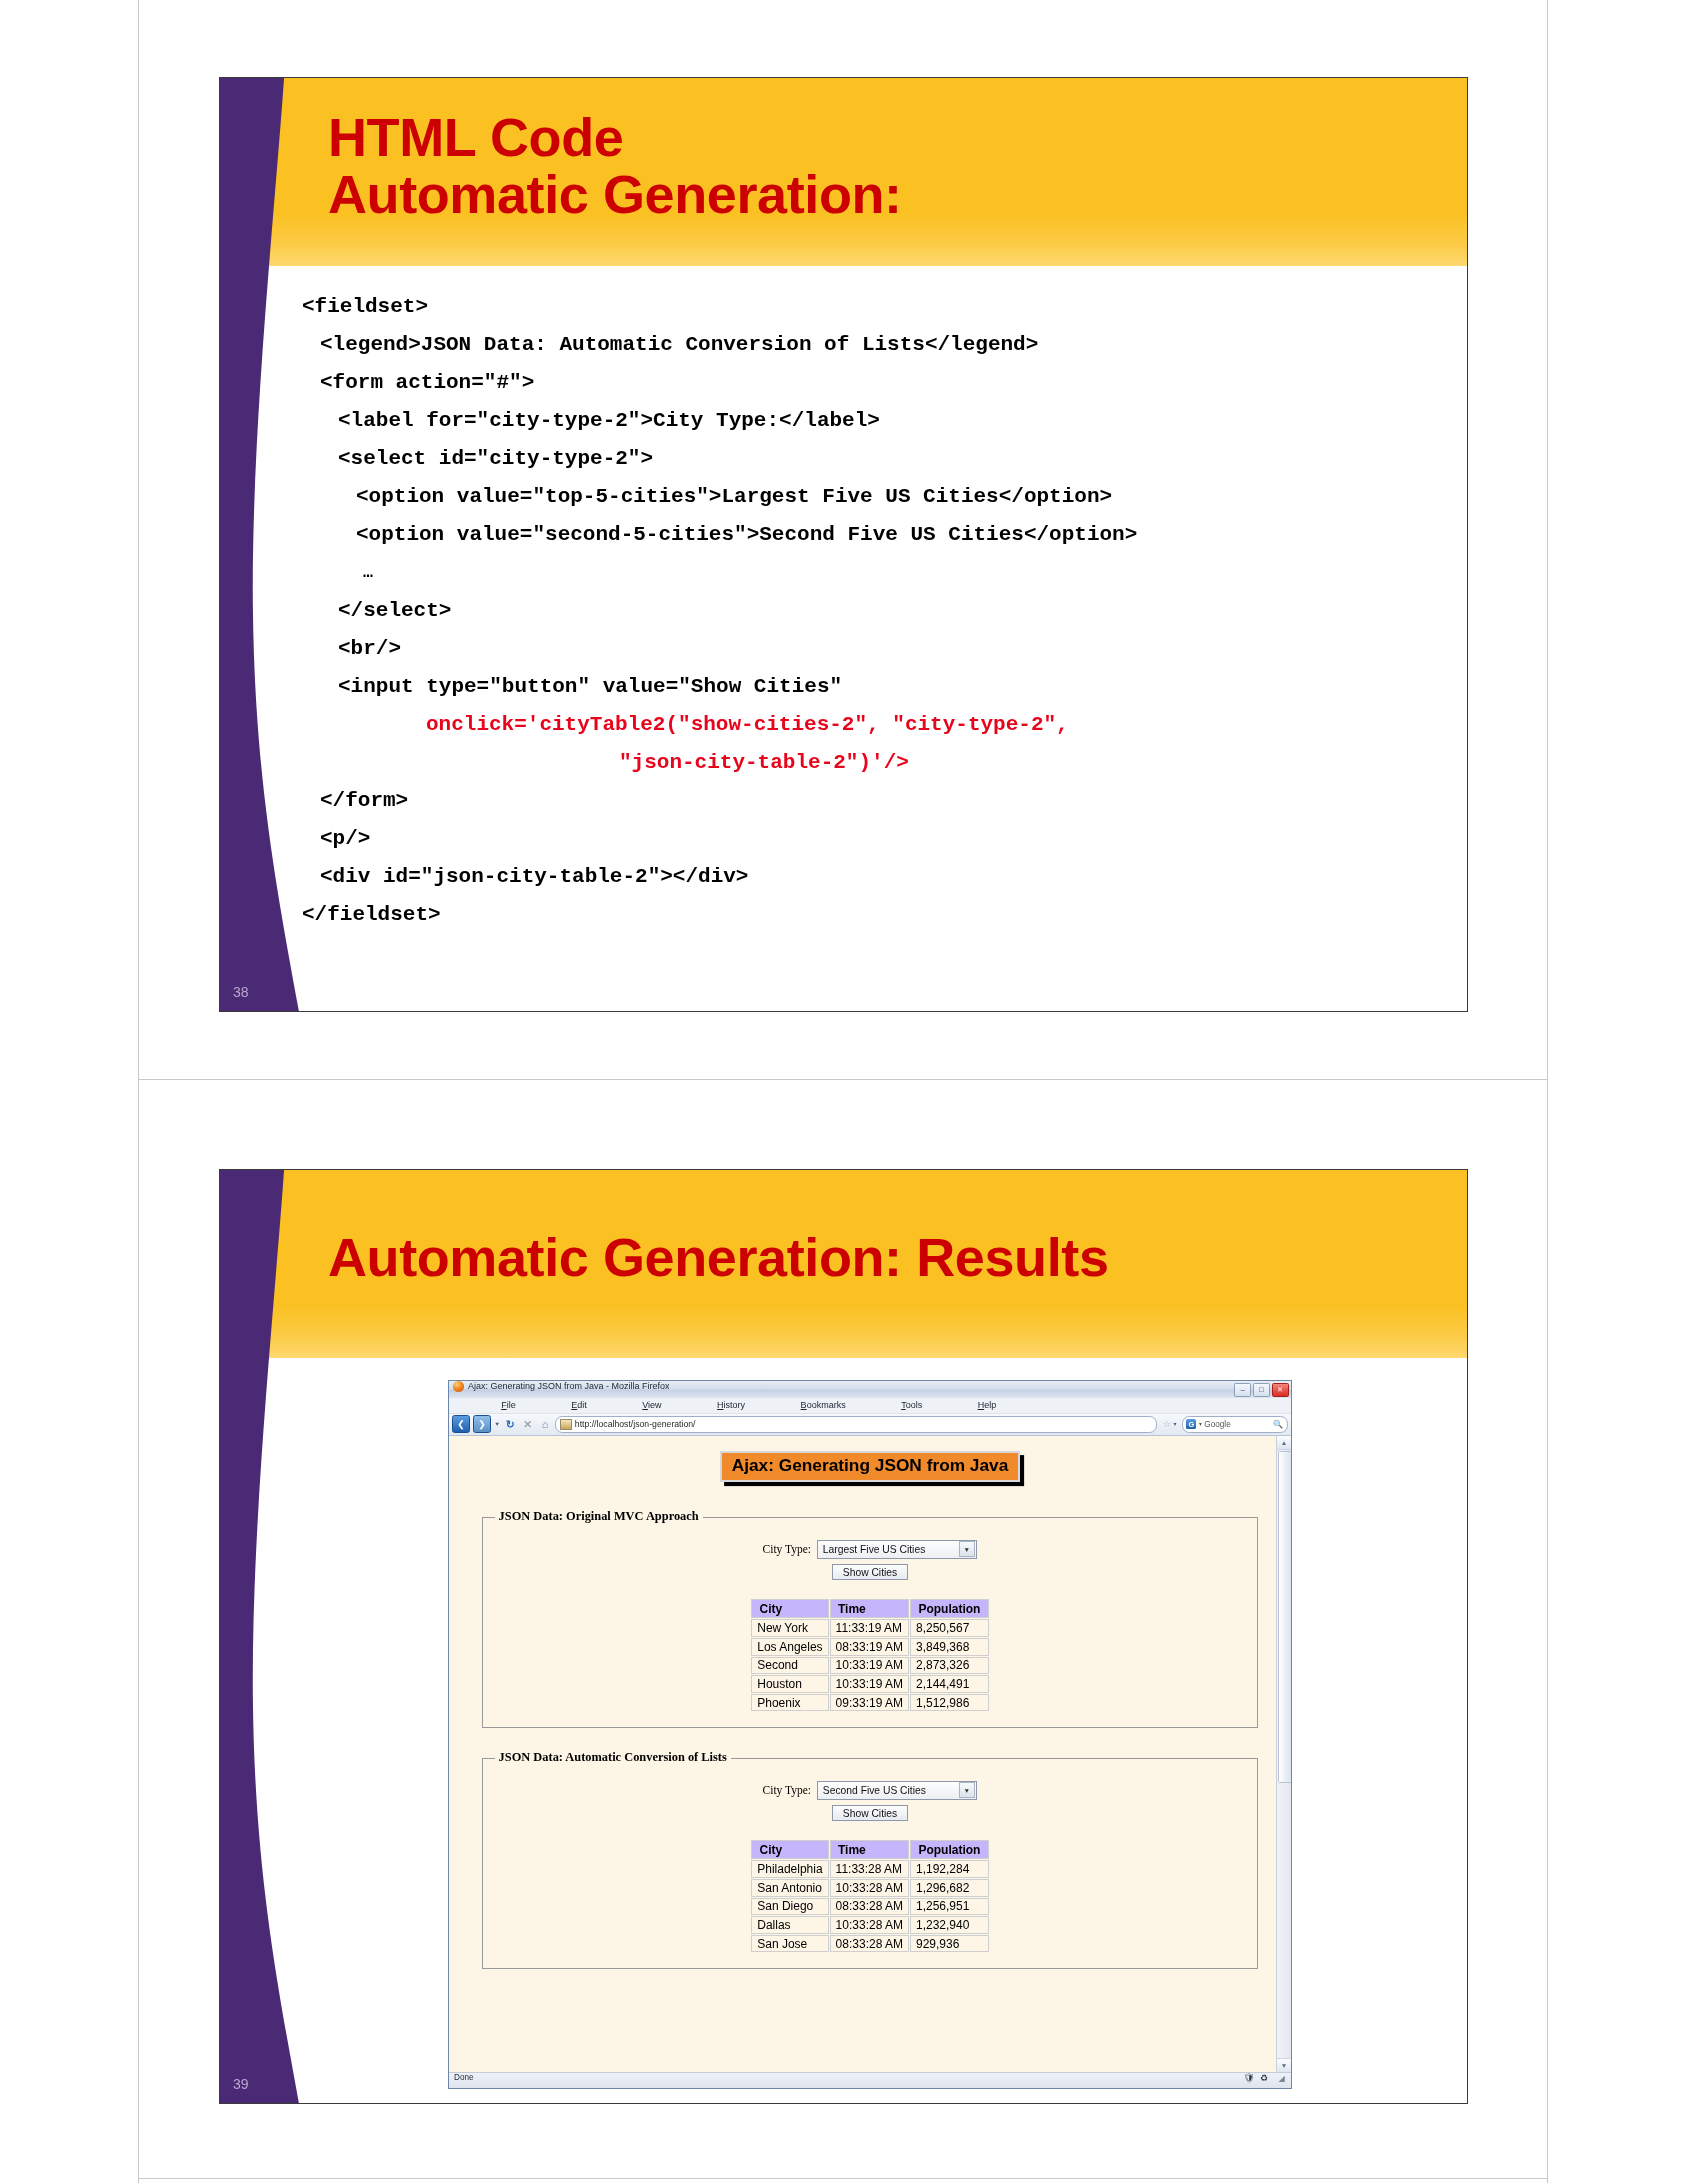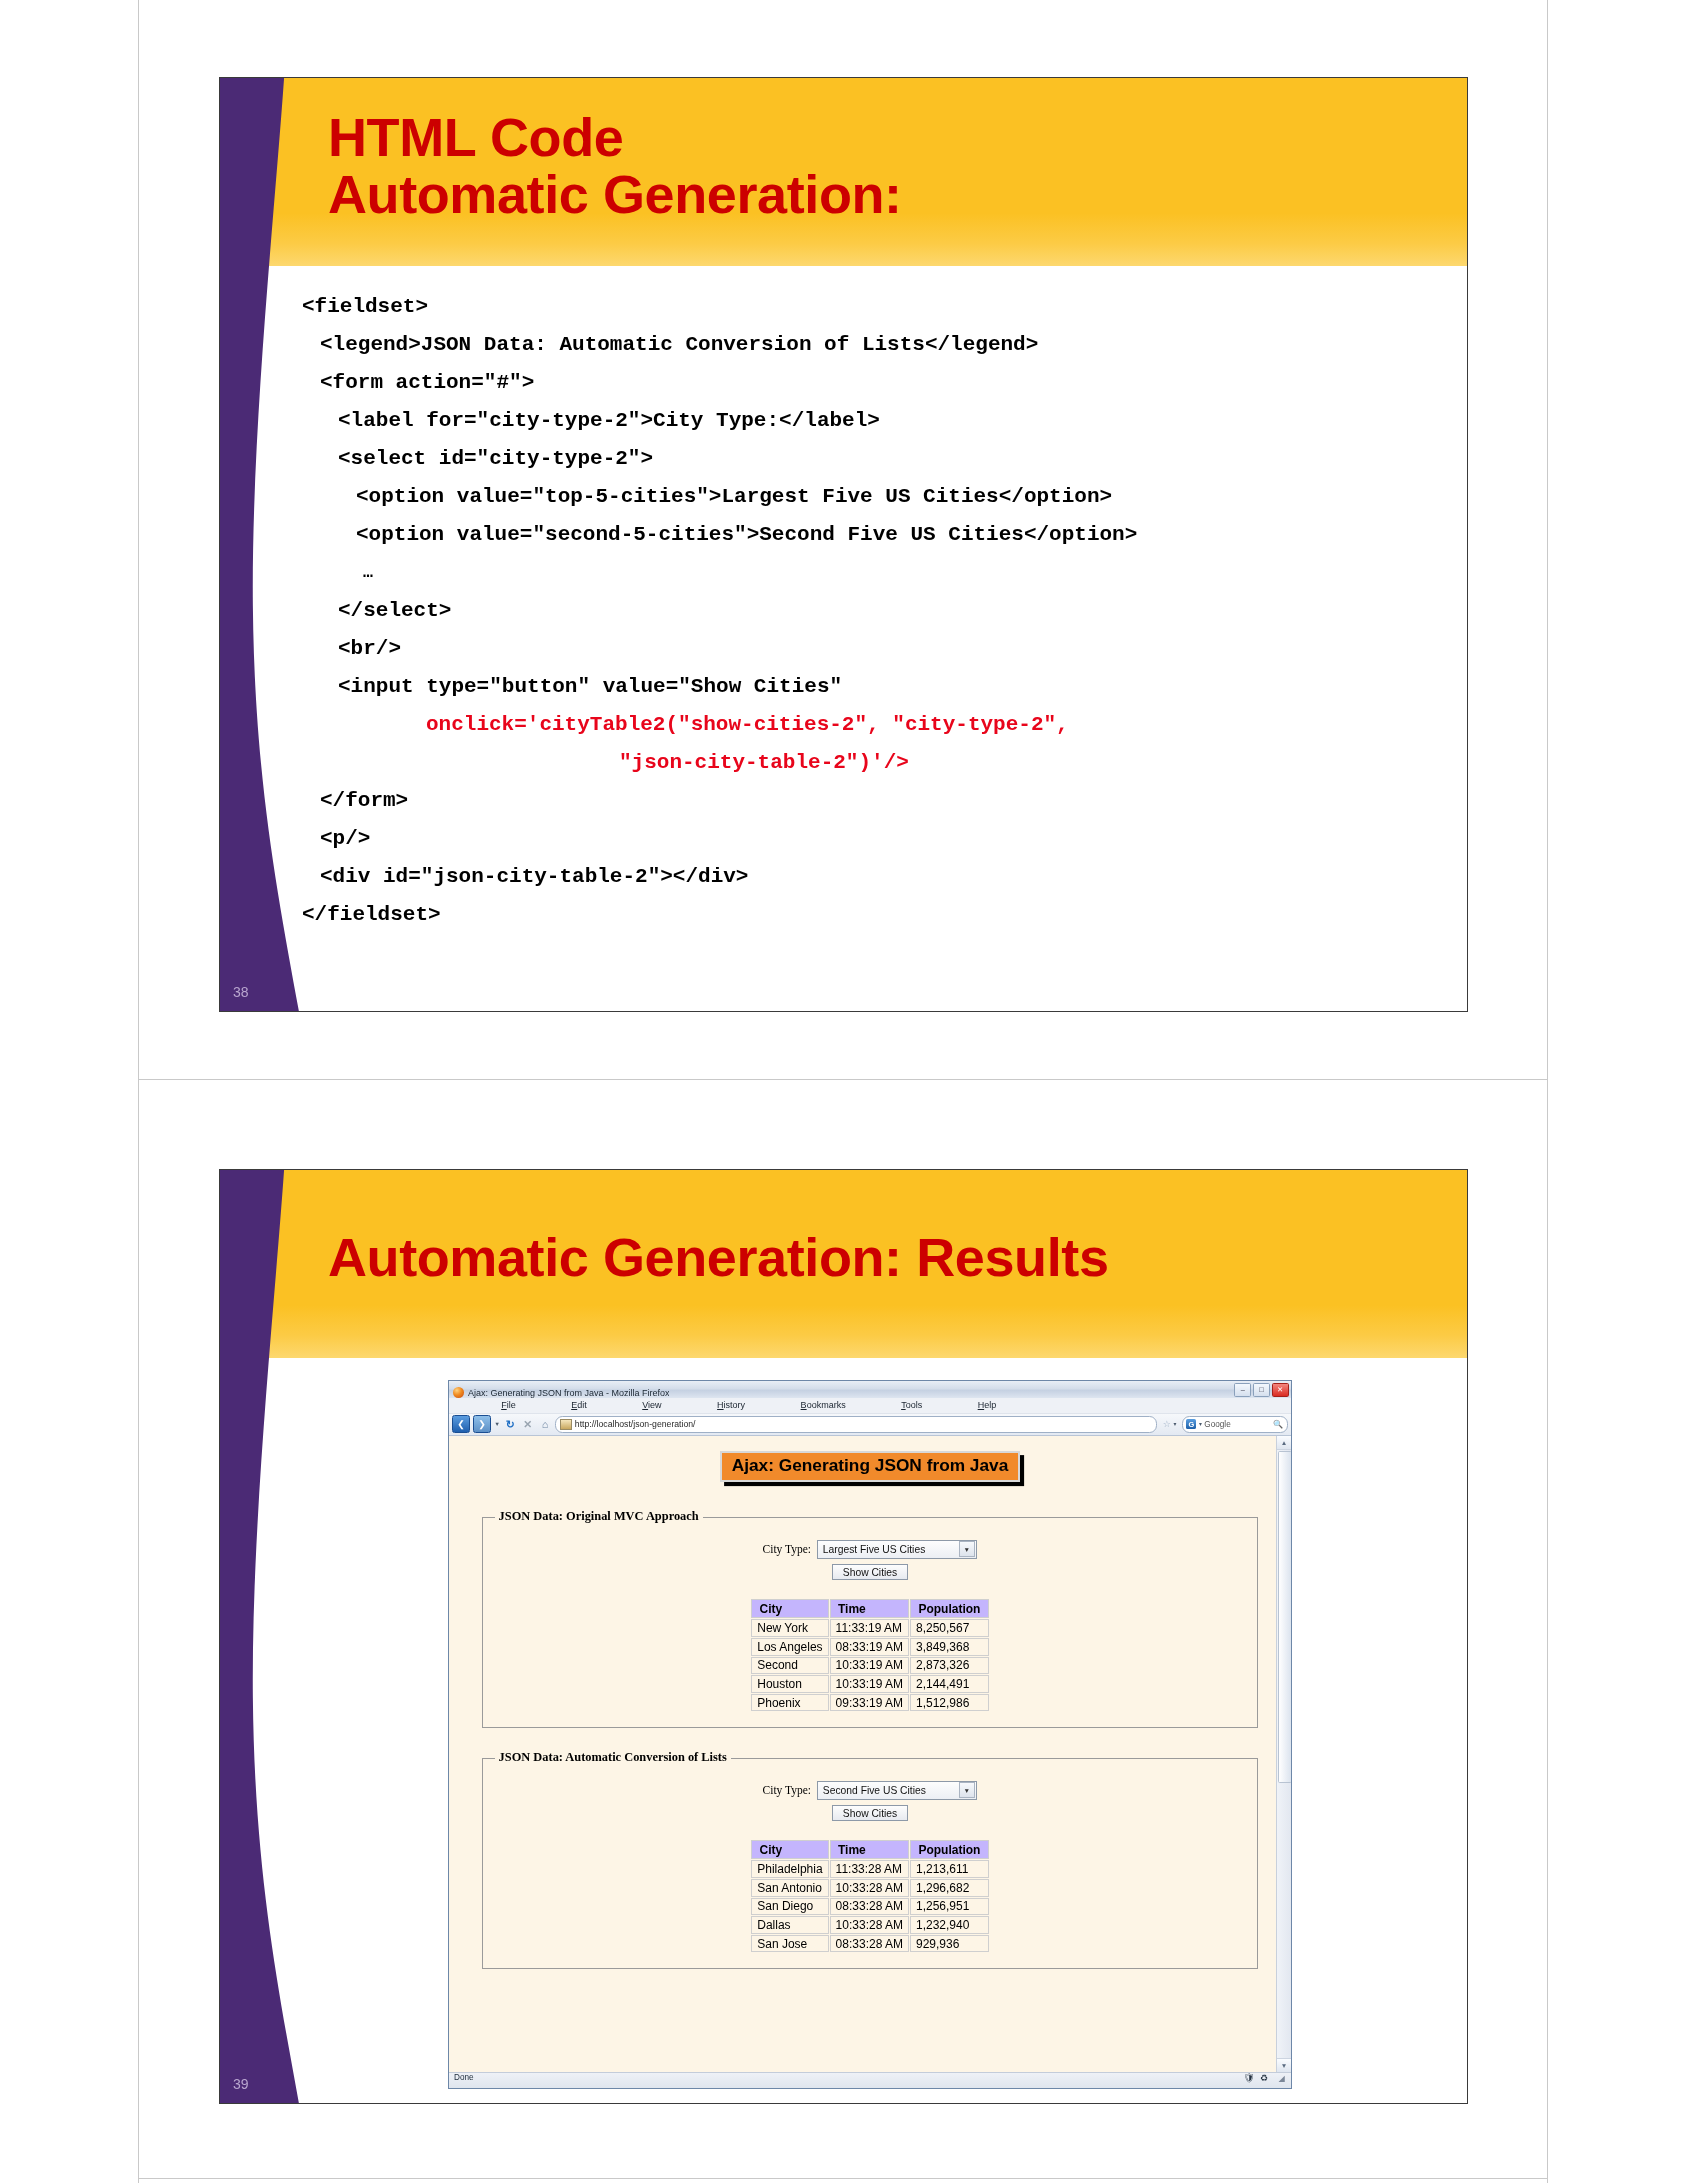--- a/index.html
+++ b/index.html
@@ -23,21 +23,21 @@
   .code{position:absolute;font-family:"Liberation Mono",monospace;font-size:21px;
         line-height:38px;color:#000;white-space:pre;font-weight:bold;}
   .code .red{color:#E8051B;}
   .code .ell{font-size:16.5px;color:#000;}
 
   
   .browser{position:absolute;box-sizing:border-box;
      border:0.8px solid #6d87a8;background:#cfd9e6;}
   .br-titlebar{height:16.5px;
      background:linear-gradient(to bottom,#e8eef6 0%,#d4ddea 45%,#c5d1e2 55%,#dde5f0 100%);
-     display:flex;align-items:flex-end;padding:0 2.5px;position:relative;}
+     display:flex;align-items:flex-start;padding:0 2.5px;position:relative;}
   .br-ficon{width:10.7px;height:10.7px;border-radius:50%;
      background:radial-gradient(circle at 35% 30%,#ffd27f 0%,#f08a20 45%,#c74b14 100%);
      margin-right:4.1px;margin-left:1.6px;flex:0 0 auto;}
   .br-title{font-size:9px;color:#1b2733;font-family:"Liberation Sans",sans-serif;white-space:nowrap;overflow:hidden;}
   .br-winbtns{position:absolute;right:2.5px;top:1.6px;display:flex;gap:1.6px;}
   .wbtn{width:15px;height:12.4px;border:0.8px solid #8aa0bb;border-radius:1.6px;
       background:linear-gradient(to bottom,#f4f8fd,#d6e0ee);display:flex;align-items:center;justify-content:center;
       font-size:7.4px;color:#334;line-height:1;}
   .wbtn.close{background:linear-gradient(to bottom,#f3867e,#d92b22);border-color:#a5201a;color:#fff;}
 
@@ -270,21 +270,21 @@
                   <tr>
                     <th>City</th>
                     <th>Time</th>
                     <th>Population</th>
                   </tr>
                 </thead>
                 <tbody>
                   <tr>
                     <td>Philadelphia</td>
                     <td class="num">11:33:28 AM</td>
-                    <td class="num">1,213,611</td>
+                    <td class="num">1,192,284</td>
                   </tr>
                   <tr>
                     <td>San Antonio</td>
                     <td class="num">10:33:28 AM</td>
                     <td class="num">1,296,682</td>
                   </tr>
                   <tr>
                     <td>San Diego</td>
                     <td class="num">08:33:28 AM</td>
                     <td class="num">1,256,951</td>

